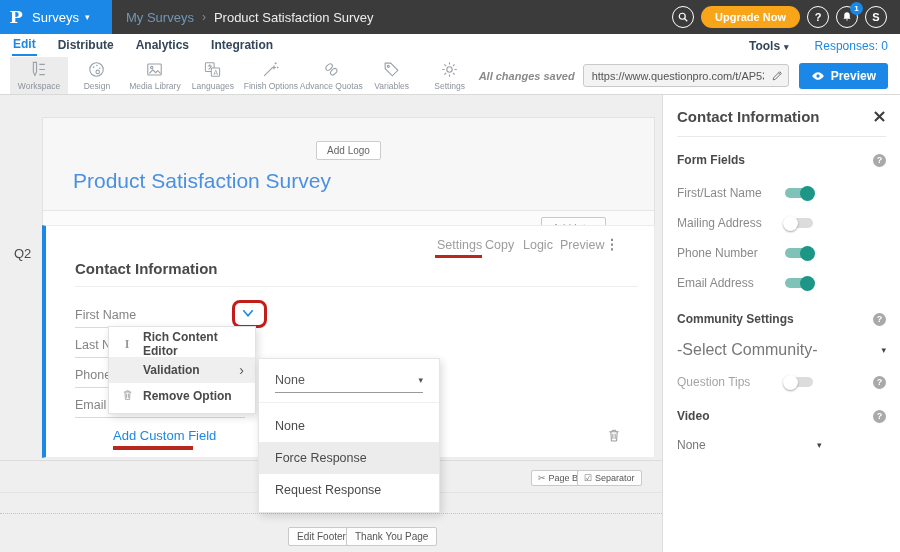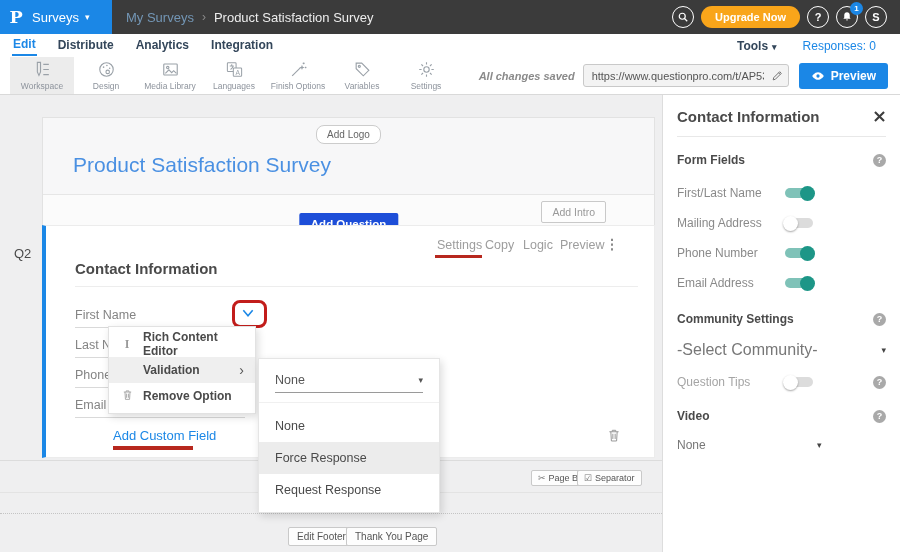--- a/index.html
+++ b/index.html
@@ -20,42 +20,42 @@
   .circle-btn { width:22px; height:22px; border:1.5px solid #fff; border-radius:50%; display:flex; align-items:center; justify-content:center; color:#fff; font-size:11px; font-weight:700; cursor:pointer; background:transparent; }
   .upgrade-btn { background:#f9a51a; color:#fff; font-size:11px; font-weight:700; border:none; border-radius:13px; padding:5px 14px; cursor:pointer; font-family:inherit; }
   .bell-wrap { position:relative; }
   .badge { position:absolute; top:-4px; right:-5px; background:#1b87e6; color:#fff; border-radius:50%; min-width:13px; height:13px; font-size:8px; font-weight:700; display:flex; align-items:center; justify-content:center; }
 
   
   .navrow { position:absolute; top:34px; left:0; right:0; height:23px; background:#fff; display:flex; align-items:center; z-index:19; }
   .tab { font-size:12px; font-weight:700; color:#33465a; margin-left:20px; padding:2px 1px 3px; cursor:pointer; }
   .tab:first-child { margin-left:12px; }
   .tab.active { color:#1b87e6; border-bottom:2px solid #1b87e6; }
-  .nav-right { margin-left:auto; display:flex; align-items:center; gap:26px; padding-right:24px; }
+  .nav-right { margin-left:auto; display:flex; align-items:center; gap:26px; padding-right:12px; }
   .tools-dd { font-size:12px; font-weight:700; color:#33465a; cursor:pointer; }
   .tools-dd .tb-caret { color:#33465a; margin-left:4px; }
   .responses { font-size:12px; color:#1b87e6; }
 
   
   .toolbar { position:absolute; top:57px; left:0; right:0; height:38px; background:#fff; border-bottom:1px solid #d9d9d9; display:flex; align-items:stretch; z-index:18; }
   .tb-item { width:64px; display:flex; flex-direction:column; align-items:center; justify-content:center; gap:2px; color:#9aa1a8; cursor:pointer; }
   .tb-item:first-of-type { margin-left:10px; }
   .tb-item.active { background:#ececec; }
   .tb-label { font-size:8.5px; color:#8d939c; white-space:nowrap; }
   .tb-status { margin-left:auto; align-self:center; font-style:italic; font-size:11px; color:#8a8a8a; white-space:nowrap;font-weight:bold; }
   .url-box { position:relative; align-self:center; margin-left:8px; }
   .url-input { width:206px; height:23px; background:#f3f3f3; border:1px solid #c9c9c9; border-radius:3px; font-size:11px; color:#555; padding:0 24px 0 8px; font-family:inherit; }
   .url-pencil { position:absolute; right:5px; top:4px; color:#6f6f6f; cursor:pointer; }
   .preview-btn { align-self:center; margin:0 12px 0 10px; background:#1b87e6; color:#fff; border:none; border-radius:3px; height:26px; padding:0 12px; font-size:12px; font-weight:700; display:flex; align-items:center; gap:6px; cursor:pointer; font-family:inherit; }
 
   
   .canvas { position:absolute; top:95px; left:0; width:662px; height:457px; background:#efeff0; }
 
   .survey-card { position:absolute; left:42px; top:22px; width:613px; background:#f7f7f8; border:1px solid #e2e2e2; }
-  .add-logo-btn { display:block; margin:7px auto 0; background:#fff; border:1px solid #ccc; border-radius:8px; font-size:10px; color:#666; padding:3px 10px; cursor:pointer; font-family:inherit; }
+  .add-logo-btn { display:block; margin:23px auto 0; background:#fff; border:1px solid #ccc; border-radius:2px; font-size:10px; color:#666; padding:3px 10px; cursor:pointer; font-family:inherit; }
   .survey-title { font-size:21px; color:#4a90e2; padding:9px 0 17px 30px; }
   .survey-actions { position:relative; height:33px; background:#fbfbfb; border-top:1px solid #e6e6e6; }
   .add-question-btn { position:absolute; left:50%; transform:translateX(-50%); top:18px; background:#1d4ed8; color:#fff; border:none; border-radius:2px; font-size:11.5px; font-weight:700; padding:5px 12px; cursor:pointer; font-family:inherit; }
   .add-intro-btn { position:absolute; right:48px; top:6px; background:#fdfdfd; border:1px solid #c9c9c9; border-radius:2px; color:#999; font-size:10.5px; padding:4px 10px; cursor:pointer; font-family:inherit; }
 
   .q-label { position:absolute; left:14px; top:151px; font-size:13px; color:#4a4a4a; }
 
   .question-card { position:absolute; left:42px; top:130px; width:613px; height:233px; background:#fff; border:1px solid #ececec; border-left:4px solid #1b87e6; z-index:1; }
   .q-action { position:absolute; top:12px; font-size:12.5px; color:#9d9d9d; cursor:pointer; }
   .q-dots { position:absolute; top:10px; left:559px; color:#8a8a8a; font-size:14px; font-weight:700; cursor:pointer; }
@@ -216,20 +216,27 @@
     <div class="tb-item">
       <svg width="19" height="19" viewBox="0 0 24 24" fill="none" stroke="#9aa1a8" stroke-width="1.4">
           <path d="M4 20L14.5 9.5"></path>
           <path d="M15.5 8.5l.9-2.4.9 2.4 2.4.9-2.4.9-.9 2.4-.9-2.4-2.4-.9z" fill="#9aa1a8" stroke="none"></path>
           <path d="M18.5 3v2.4M17.3 4.2h2.4M21 8.5v2M20 9.5h2"></path>
         </svg>
       <span class="tb-label">Finish Options</span>
     </div>
     <div class="tb-item">
       <svg width="19" height="19" viewBox="0 0 24 24" fill="none" stroke="#9aa1a8" stroke-width="1.4">
+          <ellipse cx="9" cy="9" rx="4.8" ry="3" transform="rotate(-45 9 9)"></ellipse>
+          <ellipse cx="14.8" cy="14.8" rx="4.8" ry="3" transform="rotate(-45 14.8 14.8)"></ellipse>
+        </svg>
+      <span class="tb-label">Advance Quotas</span>
+    </div>
+    <div class="tb-item">
+      <svg width="19" height="19" viewBox="0 0 24 24" fill="none" stroke="#9aa1a8" stroke-width="1.4">
           <path d="M4 11V4h7l9 9-7 7z"></path>
           <circle cx="8" cy="8" r="1.3"></circle>
         </svg>
       <span class="tb-label">Variables</span>
     </div>
     <div class="tb-item">
       <svg width="19" height="19" viewBox="0 0 24 24" fill="none" stroke="#9aa1a8" stroke-width="1.4">
           <circle cx="12" cy="12" r="3.4"></circle>
           <path d="M12 2.8v3M12 18.2v3M2.8 12h3M18.2 12h3M5.5 5.5l2.1 2.1M16.4 16.4l2.1 2.1M18.5 5.5l-2.1 2.1M7.6 16.4l-2.1 2.1"></path>
         </svg>

